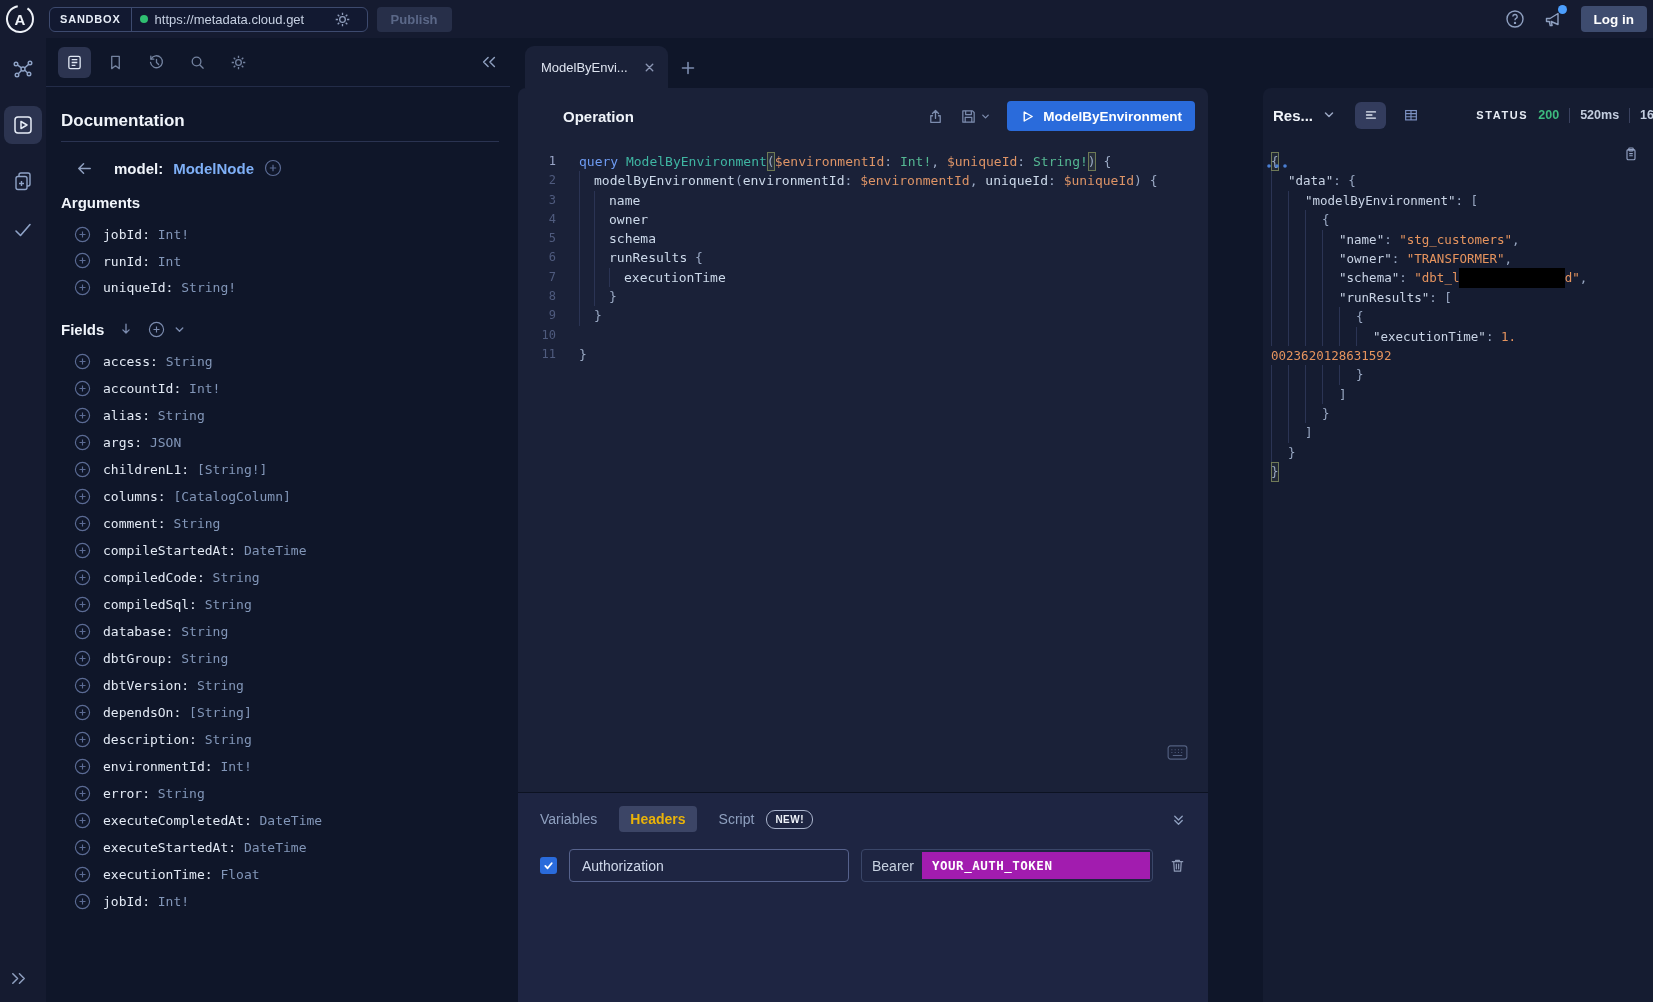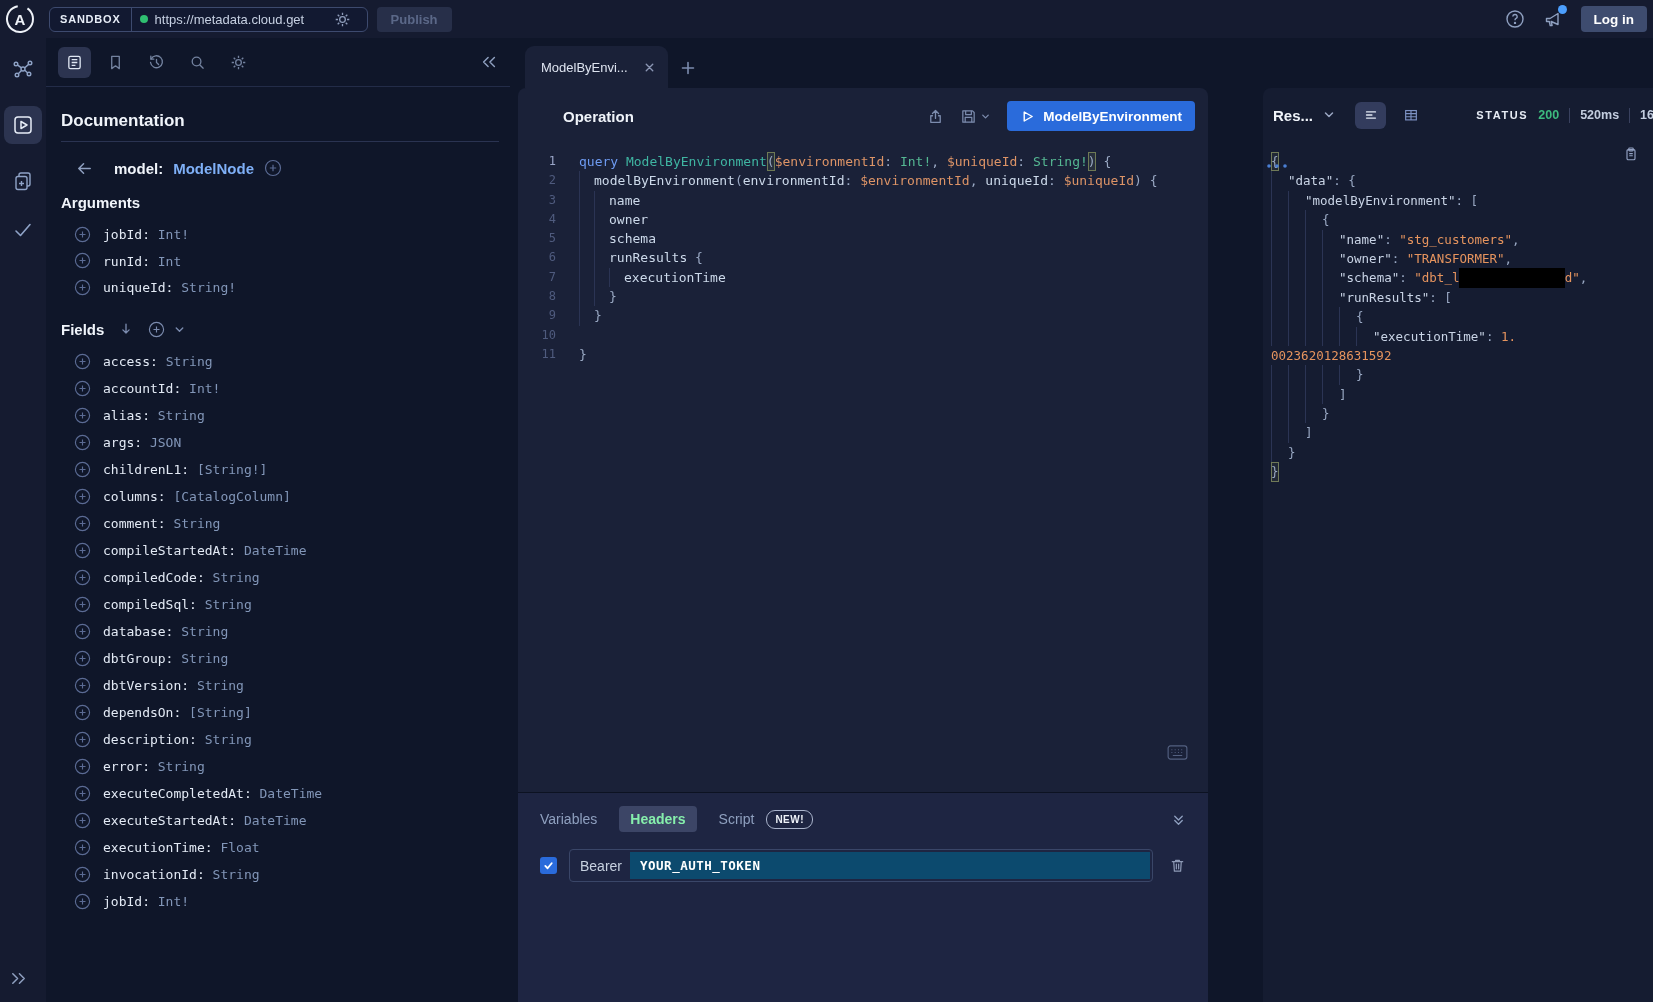--- a/index.html
+++ b/index.html
@@ -80,29 +80,29 @@
   .tok{white-space:pre;}
   .tok.kw{color:var(--kw);} .tok.opn{color:var(--opn);} .tok.vr{color:var(--vr);}
   .tok.typ{color:var(--typ);} .tok.fld{color:var(--fld);} .tok.pun{color:var(--pun);}
   .tok.phl{color:var(--pun);outline:1px solid #6e7a55;outline-offset:-1px;background:rgba(130,140,90,.14);}
   .kbd-hint{position:absolute;right:20px;bottom:32px;color:#5a6788;opacity:.9;}
 
   
   .sub{position:absolute;left:518px;top:792px;width:690px;height:210px;background:var(--sub);border-top:1px solid #0c1222;padding:13px 22px 0 22px;}
   .sub-tabs{display:flex;align-items:center;gap:22px;}
   .stab{font-size:14px;color:var(--dim);background:none;border:none;}
-  .stab.active{background:#3c4566;border-radius:4px;color:#86efac;font-weight:700;padding:5px 11px;}
+  .stab.active{background:#3c4566;border-radius:4px;color:#eab308;font-weight:700;padding:5px 11px;}
   .newbadge{font-size:10px;font-weight:700;letter-spacing:.5px;color:#eef2f8;border:1px solid #aab4cc;border-radius:9px;padding:3px 8px;margin-left:-10px;}
   .sub-collapse{margin-left:auto;color:#8fa0c0;background:none;border:none;display:flex;}
   .hrow{display:flex;align-items:center;margin-top:17px;gap:12px;}
   .cb{width:17px;height:17px;border-radius:3px;background:var(--blue);display:flex;align-items:center;justify-content:center;color:#fff;flex:none;border:none;}
   .keyinput{width:280px;height:33px;background:transparent;border:1px solid #56628c;border-radius:4px;color:#cfd8ea;font-size:14px;padding:0 12px;font-family:"Liberation Sans",sans-serif;}
   .valbox{flex:1;height:33px;border:1px solid #3a4668;border-radius:4px;display:flex;align-items:center;padding:0 2px 0 10px;gap:8px;}
   .valprefix{font-size:14px;color:#c7d1e0;flex:none;}
-  .valsecret{flex:1;height:27px;background:#0c4a6e;color:#fff;border:none;font-family:"DejaVu Sans Mono",monospace;font-size:12.5px;font-weight:700;padding:0 10px;letter-spacing:.5px;}
+  .valsecret{flex:1;height:27px;background:#a21caf;color:#fff;border:none;font-family:"DejaVu Sans Mono",monospace;font-size:12.5px;font-weight:700;padding:0 10px;letter-spacing:.5px;}
   .trash{color:#8d99b5;background:none;border:none;display:flex;margin-left:4px;}
   .sub-foot{display:flex;align-items:center;margin-top:28px;}
   .editdoc{color:#6b7894;background:none;border:none;display:flex;}
   .addheader{display:flex;align-items:center;gap:9px;color:var(--link);font-size:14px;font-weight:700;background:none;border:none;margin-left:28px;}
   .sharedlink{margin-left:auto;color:var(--link);font-size:14px;font-weight:700;background:none;border:none;}
 
   
   .resp{position:absolute;left:1263px;top:88px;width:421px;height:914px;background:var(--resp);border-radius:8px 0 0 0;}
   .resp-head{height:46px;display:flex;align-items:center;padding:8px 14px 0 10px;gap:9px;}
   .resp-title{font-size:15px;font-weight:700;color:#f0f4fa;}
@@ -445,20 +445,29 @@
           </button>
           <span><span class="fname">description: </span><span class="ftype">String</span></span>
         </div>
         <div class="frow">
           <button class="pluscirc">
             <svg viewBox="0 0 18 18" width="17" height="17" fill="none" stroke="currentColor" stroke-width="1.2">
               <circle cx="9" cy="9" r="7.5"></circle>
               <path d="M9 5.8v6.4M5.8 9h6.4"></path>
             </svg>
           </button>
+          <span><span class="fname">environmentId: </span><span class="ftype">Int!</span></span>
+        </div>
+        <div class="frow">
+          <button class="pluscirc">
+            <svg viewBox="0 0 18 18" width="17" height="17" fill="none" stroke="currentColor" stroke-width="1.2">
+              <circle cx="9" cy="9" r="7.5"></circle>
+              <path d="M9 5.8v6.4M5.8 9h6.4"></path>
+            </svg>
+          </button>
           <span><span class="fname">error: </span><span class="ftype">String</span></span>
         </div>
         <div class="frow">
           <button class="pluscirc">
             <svg viewBox="0 0 18 18" width="17" height="17" fill="none" stroke="currentColor" stroke-width="1.2">
               <circle cx="9" cy="9" r="7.5"></circle>
               <path d="M9 5.8v6.4M5.8 9h6.4"></path>
             </svg>
           </button>
           <span><span class="fname">executeCompletedAt: </span><span class="ftype">DateTime</span></span>
@@ -473,29 +482,20 @@
           <span><span class="fname">executeStartedAt: </span><span class="ftype">DateTime</span></span>
         </div>
         <div class="frow">
           <button class="pluscirc">
             <svg viewBox="0 0 18 18" width="17" height="17" fill="none" stroke="currentColor" stroke-width="1.2">
               <circle cx="9" cy="9" r="7.5"></circle>
               <path d="M9 5.8v6.4M5.8 9h6.4"></path>
             </svg>
           </button>
           <span><span class="fname">executionTime: </span><span class="ftype">Float</span></span>
-        </div>
-        <div class="frow">
-          <button class="pluscirc">
-            <svg viewBox="0 0 18 18" width="17" height="17" fill="none" stroke="currentColor" stroke-width="1.2">
-              <circle cx="9" cy="9" r="7.5"></circle>
-              <path d="M9 5.8v6.4M5.8 9h6.4"></path>
-            </svg>
-          </button>
-          <span><span class="fname">invocationId: </span><span class="ftype">String</span></span>
         </div>
         <div class="frow">
           <button class="pluscirc">
             <svg viewBox="0 0 18 18" width="17" height="17" fill="none" stroke="currentColor" stroke-width="1.2">
               <circle cx="9" cy="9" r="7.5"></circle>
               <path d="M9 5.8v6.4M5.8 9h6.4"></path>
             </svg>
           </button>
           <span><span class="fname">jobId: </span><span class="ftype">Int!</span></span>
         </div>
@@ -668,20 +668,21 @@
           <path d="M4 4.5 8 8.5l4-4M4 9l4 4 4-4"></path>
         </svg>
     </button>
   </div>
   <div class="hrow">
     <button class="cb">
       <svg viewBox="0 0 12 12" width="11" height="11" fill="none" stroke="currentColor" stroke-width="2" stroke-linecap="round" stroke-linejoin="round">
           <path d="M2.5 6.5 5 9l4.5-5.5"></path>
         </svg>
     </button>
+    <input class="keyinput" value="Authorization" style="">
     <div class="valbox">
       <span class="valprefix">Bearer</span>
       <input class="valsecret" value="YOUR_AUTH_TOKEN" style="">
     </div>
     <button class="trash">
       <svg viewBox="0 0 18 18" width="17" height="17" fill="none" stroke="currentColor" stroke-width="1.3" stroke-linecap="round" stroke-linejoin="round">
           <path d="M3.5 5h11M7 5V3.5h4V5M5 5l.7 10h6.6L13 5M7.8 7.5v5M10.2 7.5v5"></path>
         </svg>
     </button>
   </div>

